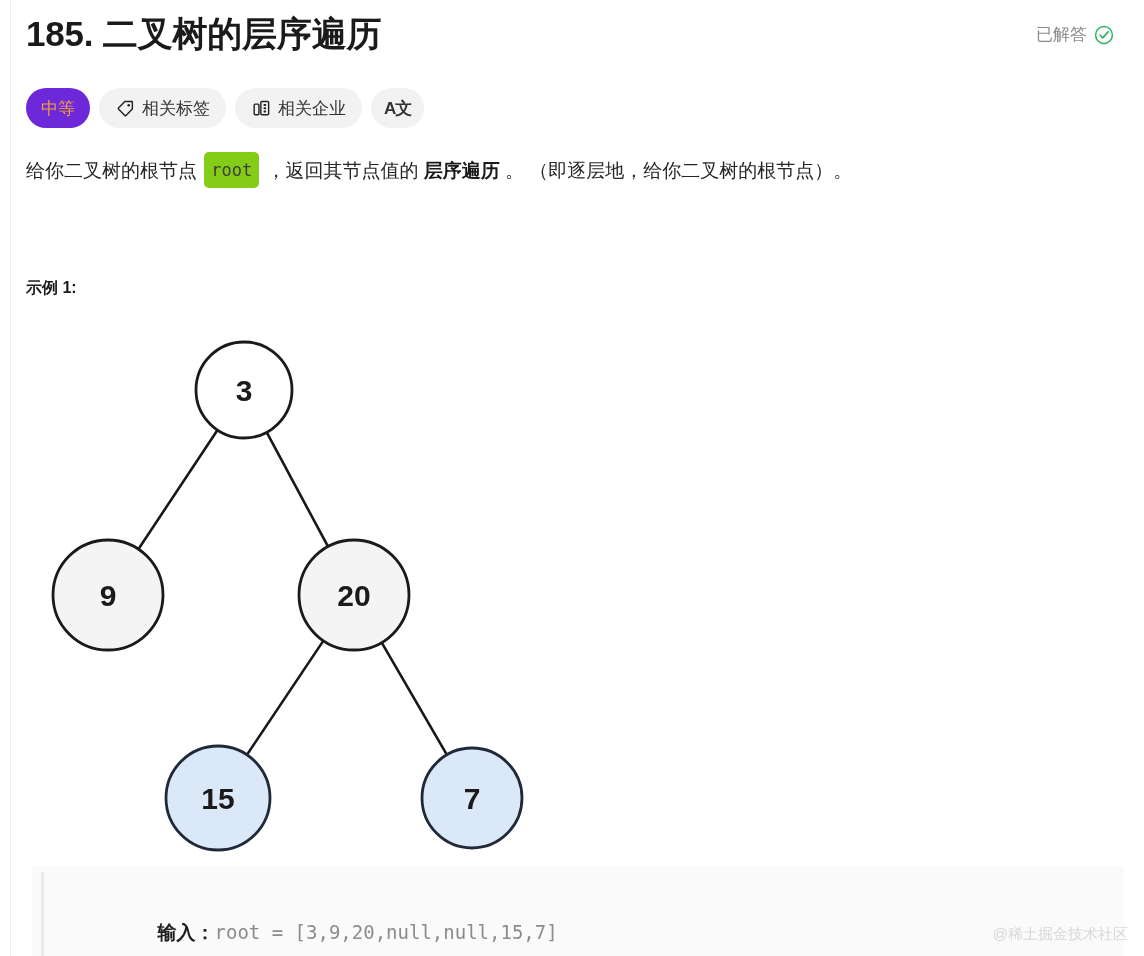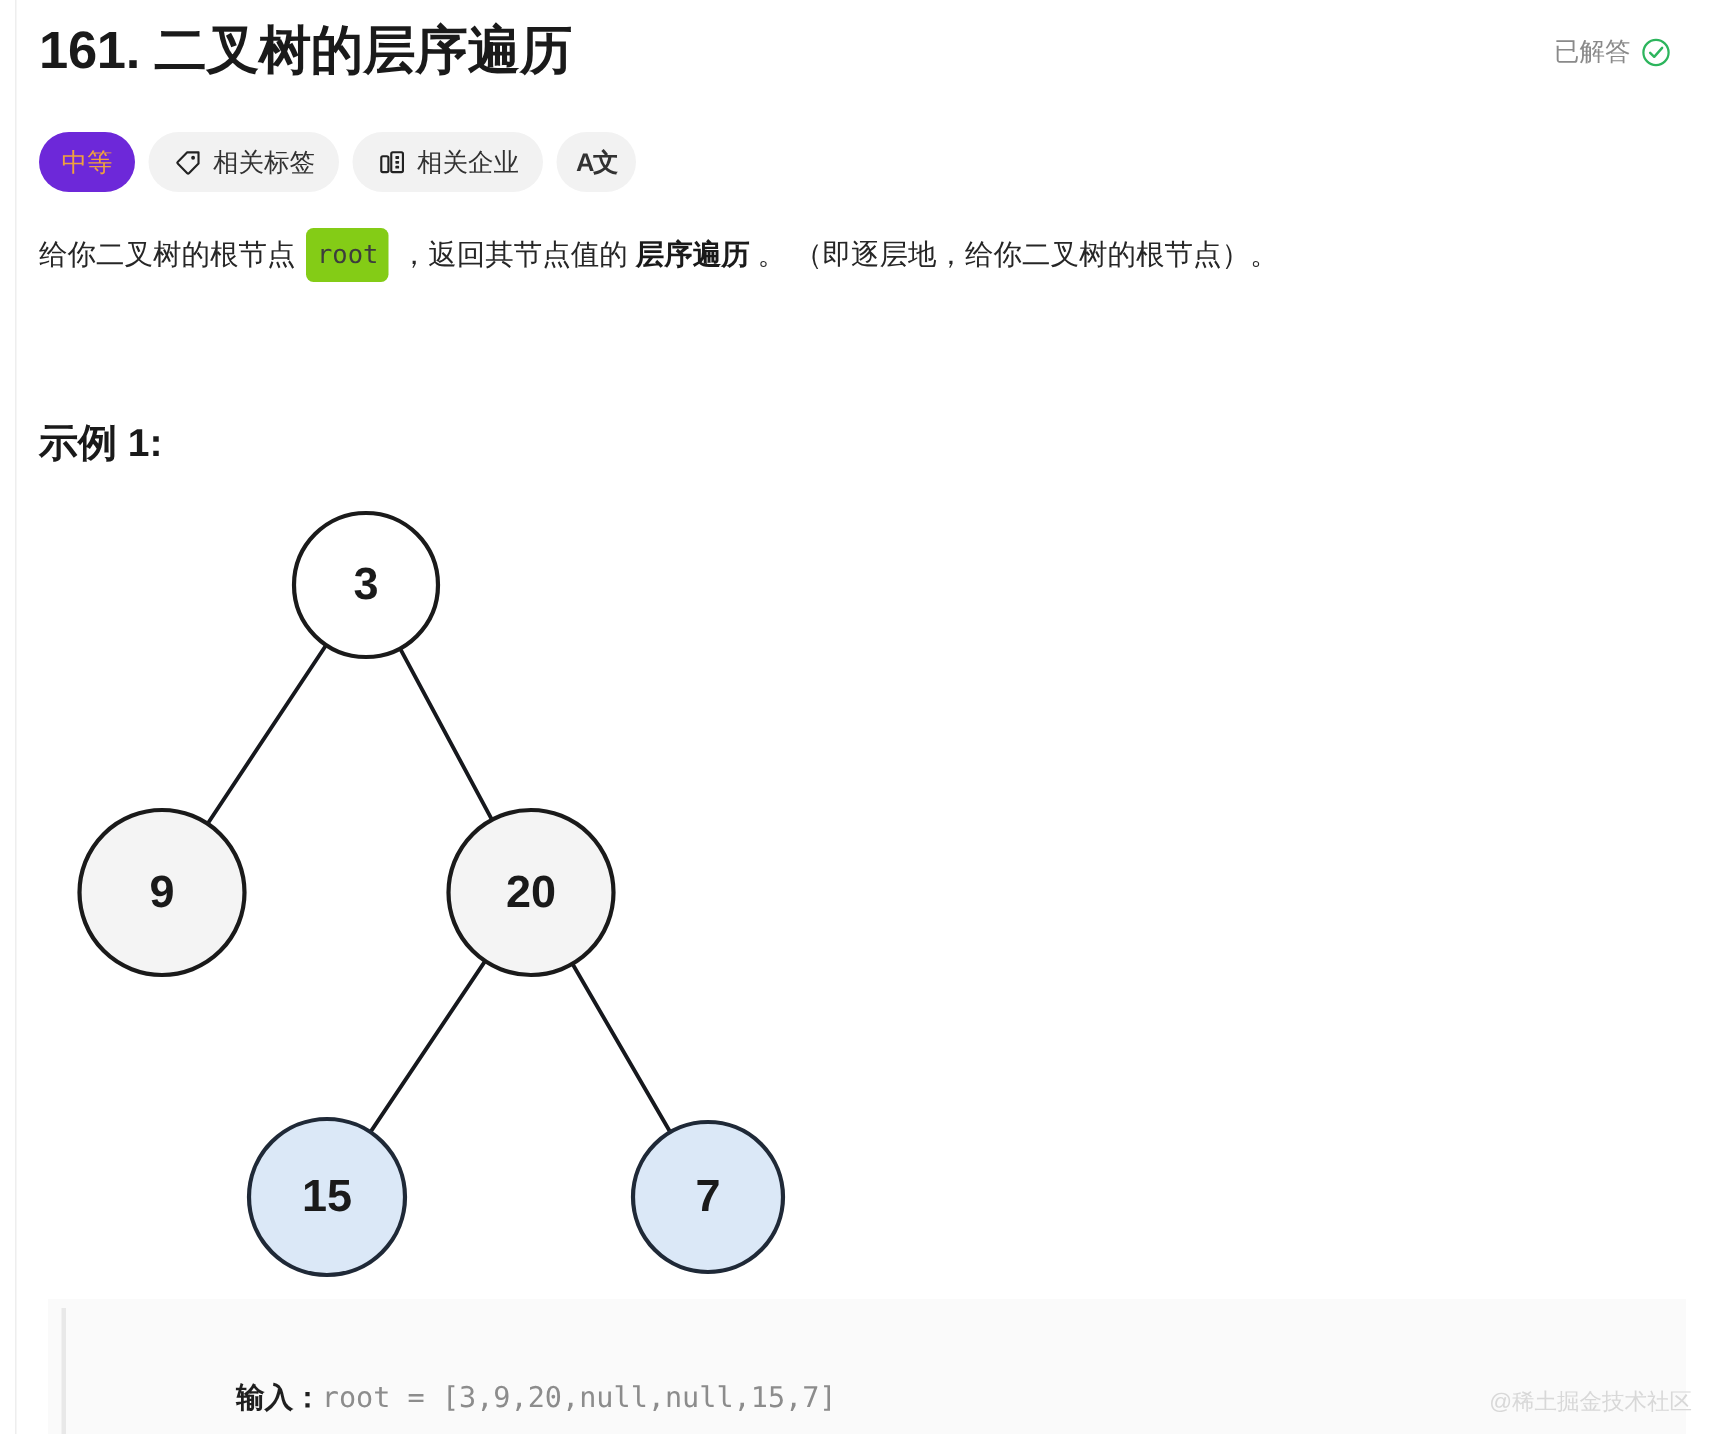--- a/index.html
+++ b/index.html
@@ -145,21 +145,21 @@
   .description b {
     font-weight: 700;
     color: #1a1a1a;
   }
 
   
   .example-heading {
     position: absolute;
     left: 0;
     top: 278px;
-    font-size: 26px;
+    font-size: 16px;
     font-weight: 700;
     color: #1a1a1a;
   }
 
   
   .tree-figure {
     position: absolute;
     left: 0;
     top: 322px;
     width: 540px;
@@ -212,21 +212,21 @@
 </head>
 <body>
 
 <div id="page">
 
   <div class="panel-divider"></div>
 
   <div class="content">
 
     <div class="header-row">
-      <div class="page-title">161. 二叉树的层序遍历</div>
+      <div class="page-title">185. 二叉树的层序遍历</div>
 
       <div class="solved-status">
         <span>已解答</span>
         <span class="check-icon">
           <svg viewBox="0 0 20 20" width="20" height="20">
             <circle cx="10" cy="10" r="8.4" fill="none" stroke="#2db55d" stroke-width="1.5"></circle>
             <path d="M6.1 10.2 L8.8 12.9 L14.1 6.9" fill="none" stroke="#2db55d" stroke-width="1.6" stroke-linecap="round" stroke-linejoin="round"></path>
           </svg>
         </span>
       </div>

